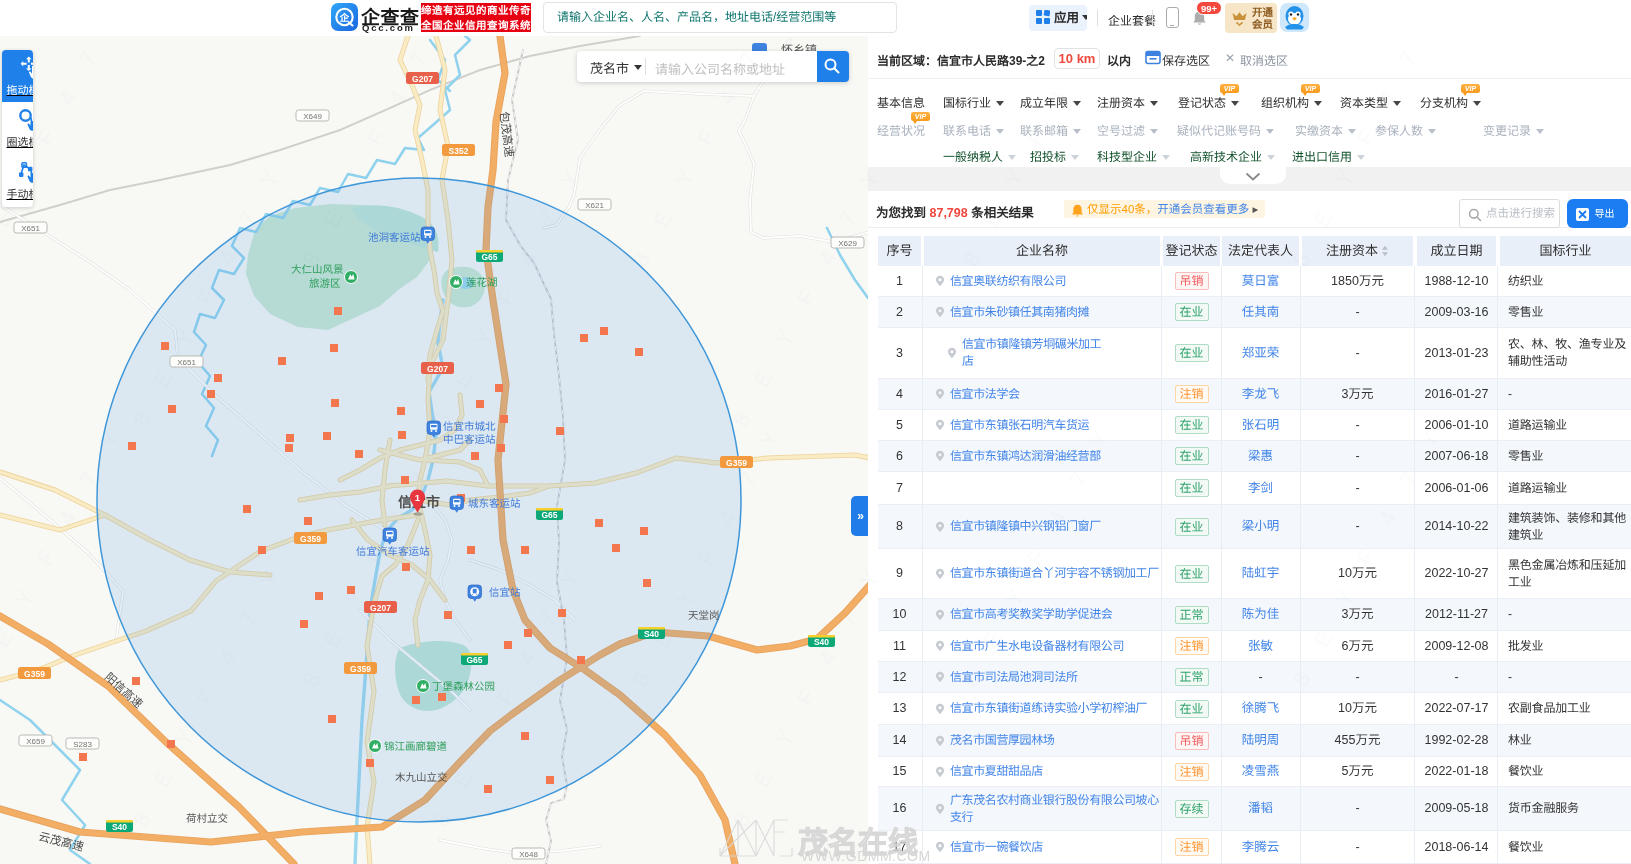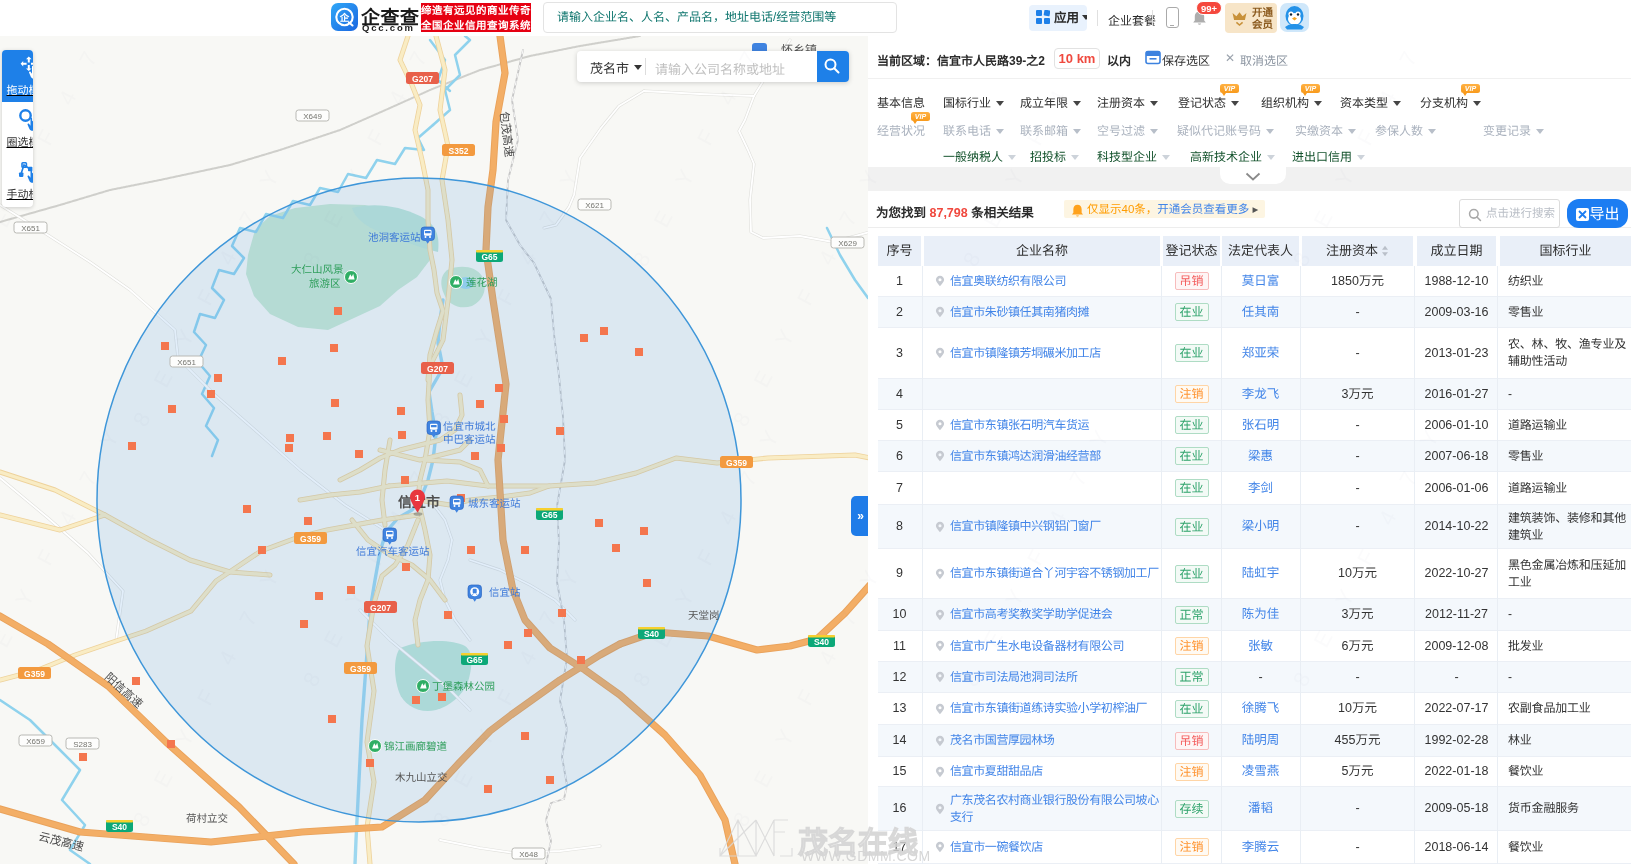--- a/index.html
+++ b/index.html
@@ -58,21 +58,21 @@
 #collapsetab { position:absolute; left:352px; top:131px; width:66px; height:17px; background:#fff; border-radius:0 0 10px 10px; text-align:center; }
 #collapsetab svg { margin-top:3px; }
 
 #results { position:absolute; left:0; top:155px; width:100%; height:673px; background:#fff; }
 #found { position:absolute; left:8px; top:11px; font-size:12.5px; font-weight:bold; color:#2b2b2b; }
 #found .red { color:#f0483e; }
 #noticepill { position:absolute; left:172px; top:9px; height:18px; background:#fdf5e2; border-radius:2px; font-size:11.5px; line-height:18px; padding:0 7px 0 23px; color:#ff9c00; white-space:nowrap;margin-left:24px; }
 #noticepill .blue { color:#4285e8; }
 #noticepill .bell { position:absolute; left:6px; top:3px; }
 #clicksearch { position:absolute; left:591px; top:8px; width:101px; height:29px; border:1px solid #dcdcdc; border-radius:3px; font-size:11.5px; color:#b9bec6; line-height:27px; padding-left:26px; }
-#exportbtn { position:absolute; left:699px; top:8px; width:61px; height:29px; background:#1c7df2; border-radius:12px; color:#fff; font-size:15px; line-height:29px; text-align:center; padding-left:14px; }
+#exportbtn { position:absolute; left:699px; top:8px; width:61px; height:29px; background:#1c7df2; border-radius:6px; color:#fff; font-size:10px; line-height:29px; text-align:center; padding-left:14px; }
 
 #tbl { position:absolute; left:10px; top:200px; width:753px; }
 .thead { position:absolute; left:0; top:0; width:100%; height:30px; }
 .th { position:absolute; top:0; height:30px; background:#e9eff8; color:#2f2f2f; font-size:13px; text-align:center; line-height:30px; }
 .tr { position:absolute; left:0; width:753px; border-bottom:1px solid #ebeff5; }
 .tr.zeb { background:#f4f8fc; }
 .td { position:absolute; top:0; height:100%; font-size:12.5px; color:#333; display:flex; align-items:center; justify-content:flex-start; line-height:17px; }
 .tc { justify-content:center; text-align:center; }
 .lnk { color:#4285e8; text-decoration:none; }
 .nm { font-size:12px; letter-spacing:-0.4px; }
@@ -590,38 +590,44 @@
           </div>
           <div class="td tc" style="left:344px;width:77px">
             <a class="lnk">任其南</a>
           </div>
           <div class="td tc" style="left:424px;width:111px">-</div>
           <div class="td tc" style="left:539px;width:79px">2009-03-16</div>
           <div class="td ind" style="left:622px;width:127px;padding-left:8px;text-align:left">零售业</div>
         </div>
         <div class="tr" style="top:92px;height:51px">
           <div class="td tc" style="left:0px;width:43px">3</div>
-          <div class="td nm" style="left:46px;width:187px;padding-left:11px;text-align:left">
+          <div class="td nm" style="left:46px;width:187px;padding-left:23px;text-align:left">
             <svg class="pin" width="10" height="12" viewBox="0 0 11 13">
               <path d="M5.5 0.8 C2.9 0.8 1 2.8 1 5.2 C1 7.8 5.5 12.2 5.5 12.2 C5.5 12.2 10 7.8 10 5.2 C10 2.8 8.1 0.8 5.5 0.8 Z M5.5 6.8 A1.7 1.7 0 1 1 5.5 3.4 A1.7 1.7 0 1 1 5.5 6.8 Z" fill="#c6cad1"></path>
             </svg>
             <a class="lnk">信宜市镇隆镇芳垌碾米加工店</a>
           </div>
           <div class="td tc" style="left:285px;width:57px">
             <span class="st" style="color:#2ea36b;border-color:#aedcc4;background:#f3faf6">在业</span>
           </div>
           <div class="td tc" style="left:344px;width:77px">
             <a class="lnk">郑亚荣</a>
           </div>
           <div class="td tc" style="left:424px;width:111px">-</div>
           <div class="td tc" style="left:539px;width:79px">2013-01-23</div>
           <div class="td ind" style="left:622px;width:127px;padding-left:8px;text-align:left">农、林、牧、渔专业及辅助性活动</div>
         </div>
         <div class="tr zeb" style="top:143px;height:31px">
           <div class="td tc" style="left:0px;width:43px">4</div>
+          <div class="td nm" style="left:46px;width:236px;padding-left:11px;text-align:left">
+            <svg class="pin" width="10" height="12" viewBox="0 0 11 13">
+              <path d="M5.5 0.8 C2.9 0.8 1 2.8 1 5.2 C1 7.8 5.5 12.2 5.5 12.2 C5.5 12.2 10 7.8 10 5.2 C10 2.8 8.1 0.8 5.5 0.8 Z M5.5 6.8 A1.7 1.7 0 1 1 5.5 3.4 A1.7 1.7 0 1 1 5.5 6.8 Z" fill="#c6cad1"></path>
+            </svg>
+            <a class="lnk">信宜市法学会</a>
+          </div>
           <div class="td tc" style="left:285px;width:57px">
             <span class="st" style="color:#ff9430;border-color:#ffd5a6;background:#fffaf3">注销</span>
           </div>
           <div class="td tc" style="left:344px;width:77px">
             <a class="lnk">李龙飞</a>
           </div>
           <div class="td tc" style="left:424px;width:111px">3万元</div>
           <div class="td tc" style="left:539px;width:79px">2016-01-27</div>
           <div class="td ind" style="left:622px;width:127px;padding-left:8px;text-align:left">-</div>
         </div>

